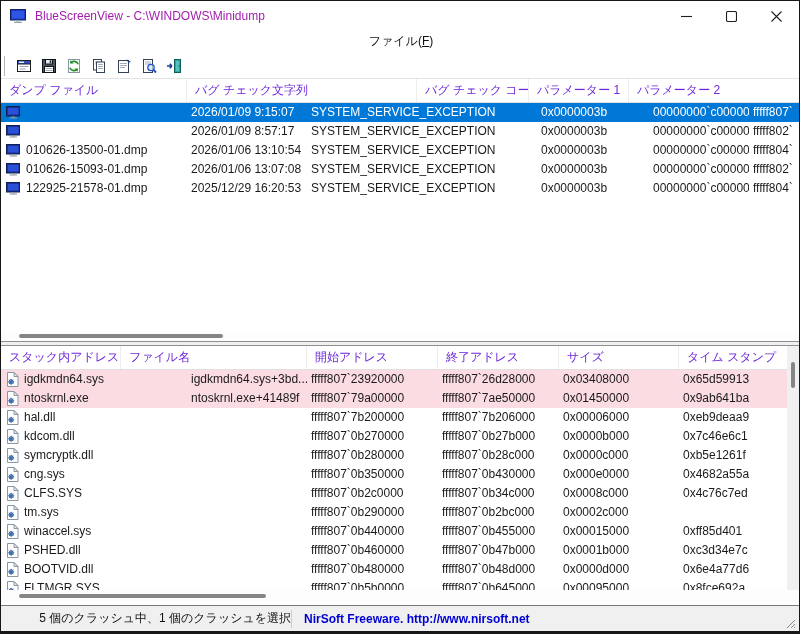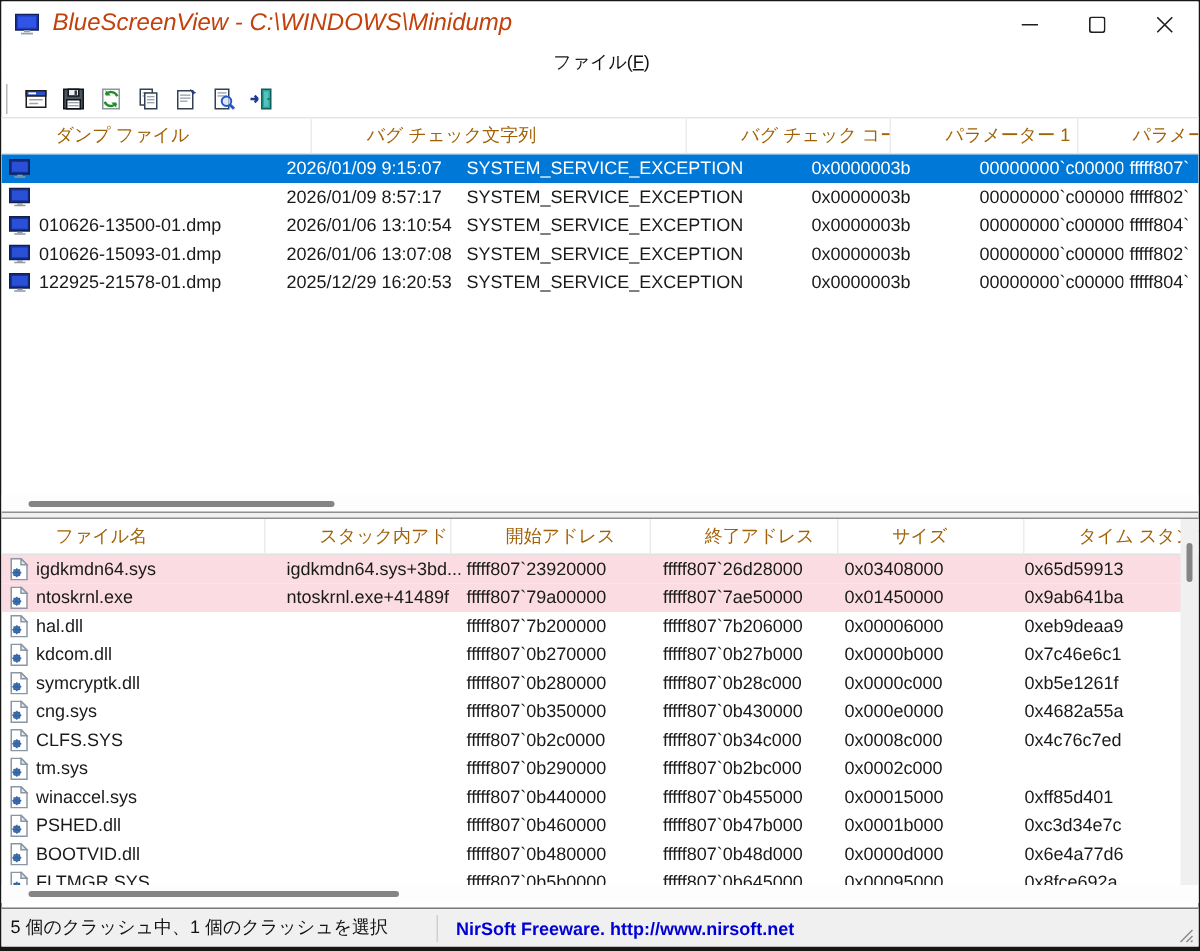--- a/index.html
+++ b/index.html
@@ -6,21 +6,21 @@
   html,body { width:800px; height:634px; }
   body { font-family:"Liberation Sans", sans-serif; font-size:12px; color:#1a1a1a; background:#fff; }
 
   .window { position:relative; width:800px; height:634px; background:#fff;
             box-shadow: inset 0 0 0 1px #161616, inset 0 -3px 0 0 #161616; overflow:hidden; }
 
   
   .titlebar { position:absolute; top:1px; left:1px; right:1px; height:30px;
               display:flex; align-items:center; padding-left:9px; background:#fff; }
   .app-icon { display:inline-flex; margin-right:8px; }
-  .title-text { font-size:16px; color:#c2410c;font-style:italic; }
+  .title-text { font-size:12px; color:#a21caf; }
   .win-controls { margin-left:auto; display:flex; height:100%; }
   .wc-btn { width:45px; height:100%; display:flex; align-items:center; justify-content:center; }
 
   
   .menubar { position:absolute; top:31px; left:1px; right:1px; height:22px;
              display:flex; align-items:center; padding-left:2px; background:#fff;flex-direction:column; }
   .menu-item { padding:2px 8px; color:#111; }
 
   
   .toolbar { position:absolute; top:53px; left:1px; right:1px; height:26px;
@@ -30,21 +30,21 @@
 
   
   .pane { position:absolute; left:1px; right:1px; background:#fff; overflow:hidden; }
   .pane.upper { top:78px; height:264px; border-top:1px solid #e3e3e3; }
   .splitter { position:absolute; left:1px; right:1px; top:341px; height:5px;
               background:#f0f0f0; border-top:1px solid #8f8f8f; border-bottom:1px solid #8f8f8f; }
   .pane.lower { top:346px; height:256px; }
 
   .lv-header { display:flex; height:24px; background:#fff; border-bottom:1px solid #e0e0e0; }
   .hcell { display:flex; align-items:center; gap:6px; padding-left:8px;
-           border-right:1px solid #ececec; overflow:hidden; white-space:nowrap; color:#a16207;margin-left:28px; }
+           border-right:1px solid #ececec; overflow:hidden; white-space:nowrap; color:#6d28d9; }
   .sorticon { display:inline-flex; }
 
   .lv-body { position:relative; }
   .lrow { display:flex; height:19px; line-height:19px; white-space:nowrap; }
   .urow { width:100%; }
   .drow { width:788px; }
   .lrow.selected { background:var(--sel,#0078d7); color:#fff; }
   .lrow.hl { background:var(--hl,#fbdce2); }
   .cell { overflow:hidden; white-space:nowrap; padding-left:4px; flex-shrink:0; }
   .namecell { display:flex; align-items:center; gap:5px; padding-left:5px; }
@@ -59,21 +59,21 @@
   .hscrollbar { position:absolute; left:0; right:0; bottom:0; height:12px; background:#fdfdfd; }
   .hthumb { position:absolute; top:4px; height:4px; border-radius:2px; background:#858585; }
   .thumb-upper { left:18px; width:204px; }
   .thumb-lower { left:18px; width:247px; }
   .vscrollbar { position:absolute; top:0; right:0; bottom:12px; width:12px; background:#f0f0f0; }
   .vthumb { position:absolute; top:16px; left:4px; width:4px; height:26px; border-radius:2px; background:#858585; }
 
   
   .statusbar { position:absolute; left:1px; right:1px; bottom:3px; height:26px;
                display:flex; align-items:center; background:#f0f0f0; border-top:1px solid #7a7a7a; }
-  .sb-left { width:290px; padding-left:6px; overflow:hidden; white-space:nowrap; color:#111; }
+  .sb-left { width:290px; padding-left:6px; overflow:hidden; white-space:nowrap; color:#111;text-align:right; }
   .sb-sep { width:1px; height:18px; background:#cfcfcf; }
   .sb-nirsoft { padding-left:12px; color:var(--link,#0000d4); font-weight:bold; white-space:nowrap; }
   .sb-grip { position:absolute; right:3px; bottom:2px; display:inline-flex; }
   u { text-decoration:underline; }
 </style>
 </head>
 <body>
 
 <div class="window">
 
@@ -293,25 +293,25 @@
       </div>
     <div class="hscrollbar">
       <div class="hthumb thumb-upper"></div>
     </div>
   </div>
 
   <div class="splitter"></div>
 
   <div class="pane lower">
     <div class="lv-header">
+        <span class="hcell l1">
+          <span class="hlabel">スタック内アドレス</span>
+        </span>
         <span class="hcell l0">
           <span class="hlabel">ファイル名</span>
-        </span>
-        <span class="hcell l1">
-          <span class="hlabel">スタック内アドレス</span>
         </span>
         <span class="hcell l2">
           <span class="hlabel">開始アドレス</span>
         </span>
         <span class="hcell l3">
           <span class="hlabel">終了アドレス</span>
         </span>
         <span class="hcell l4">
           <span class="hlabel">サイズ</span>
         </span>

